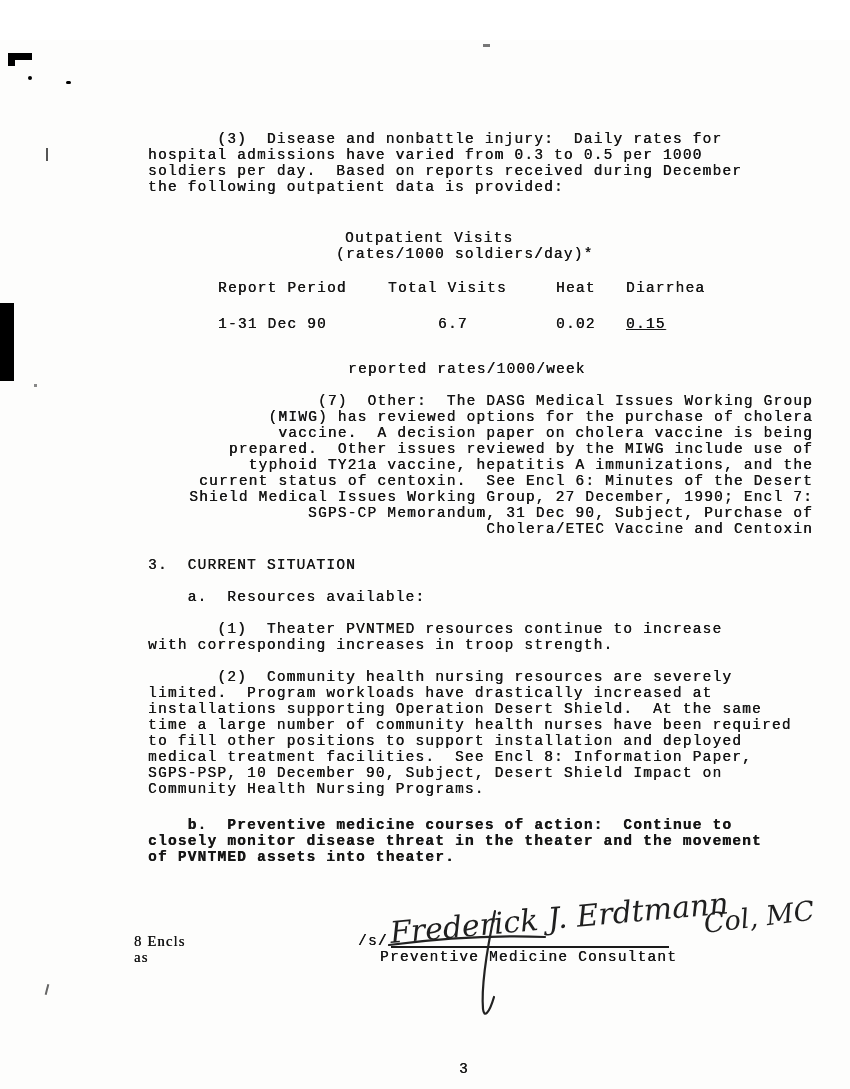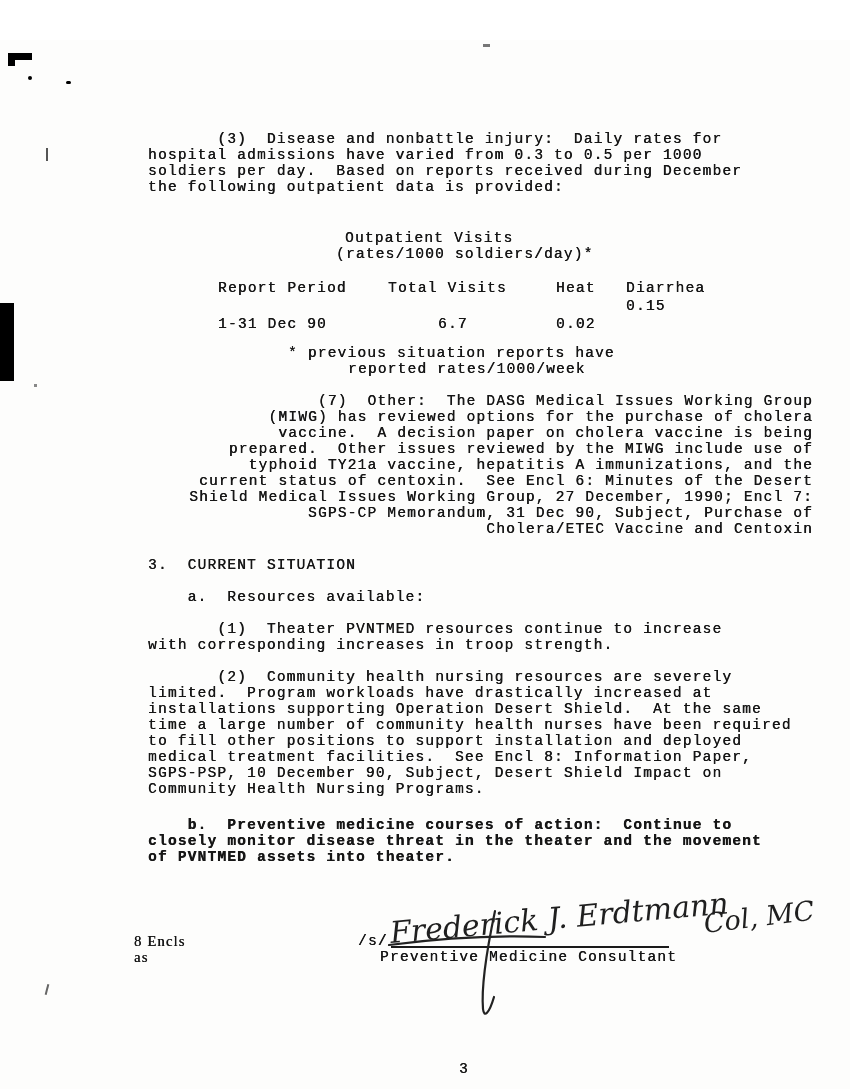--- a/index.html
+++ b/index.html
@@ -57,23 +57,22 @@
   <div class="txt" style="left:336px; top:206px;">(rates/1000 soldiers/day)*</div>
 
   <div class="txt" style="left:218px; top:240px;">Report Period</div>
   <div class="txt" style="left:388px; top:240px;">Total Visits</div>
   <div class="txt" style="left:556px; top:240px;">Heat</div>
   <div class="txt" style="left:626px; top:240px;">Diarrhea</div>
 
   <div class="txt" style="left:218px; top:276px;">1-31 Dec 90</div>
   <div class="txt" style="left:438px; top:276px;">6.7</div>
   <div class="txt" style="left:556px; top:276px;">0.02</div>
-  <div class="txt" style="left:626px; top:258px;">0.15</div>
+  <div class="txt" style="left:626px; top:276px;text-decoration:underline;">0.15</div>
 
-  <div class="txt" style="left:288px; top:305px;">* previous situation reports have</div>
   <div class="txt" style="left:348px; top:321px;">reported rates/1000/week</div>
 
   <div class="txt" style="left:148px; top:353px; width:665px;text-align:right;">       (7)  Other:  The DASG Medical Issues Working Group
 (MIWG) has reviewed options for the purchase of cholera
 vaccine.  A decision paper on cholera vaccine is being
 prepared.  Other issues reviewed by the MIWG include use of
 typhoid TY21a vaccine, hepatitis A immunizations, and the
 current status of centoxin.  See Encl 6: Minutes of the Desert
 Shield Medical Issues Working Group, 27 December, 1990; Encl 7:
 SGPS-CP Memorandum, 31 Dec 90, Subject, Purchase of

